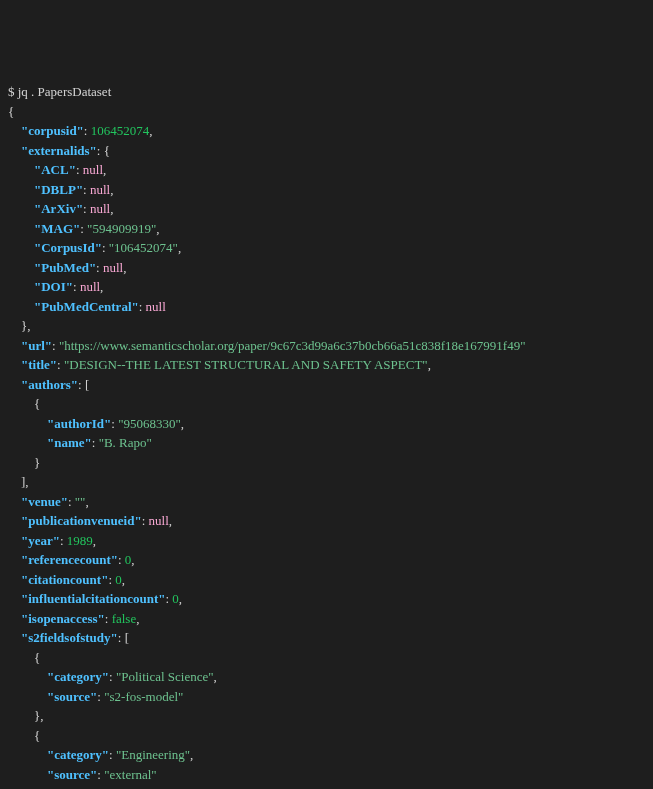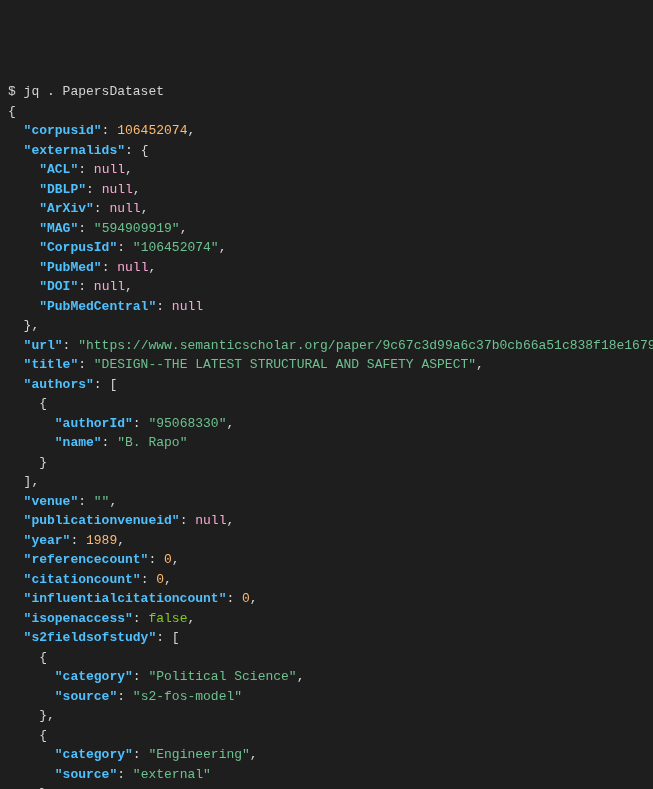--- a/index.html
+++ b/index.html
@@ -9,24 +9,24 @@
     font-family: Consolas, 'Courier New', monospace;
     font-size: 13px;
     line-height: 1.5;
     padding: 4px 8px;
     white-space: pre;
   }
   .prompt { color: #d4d4d4; }
   .brace, .bracket, .comma, .colon { color: #d4d4d4; }
   .key { color: #4fc1ff; font-weight: bold; }
   .string { color: #6dc28f; }
-  .number { color: #fdba74; }
+  .number { color: #22c55e; }
   .null { color: #f9a8d4; }
-  .bool { color: #84cc16; }
-  .line { display: block; }
+  .bool { color: #22c55e; }
+  .line { display: block; font-family: Liberation Serif, serif; }
   .i1 { padding-left: 2ch; }
   .i2 { padding-left: 4ch; }
   .i3 { padding-left: 6ch; }
 </style>
 </head>
 <body>
 
 
 
 <div id="out"><span class="line "><span class="prompt">$ jq . PapersDataset</span></span><span class="line "><span class="brace">{</span></span><span class="line i1"><span class="key">"corpusid"</span><span class="colon">: </span><span class="number">106452074</span><span class="comma">,</span></span><span class="line i1"><span class="key">"externalids"</span><span class="colon">: </span><span class="brace">{</span></span><span class="line i2"><span class="key">"ACL"</span><span class="colon">: </span><span class="null">null</span><span class="comma">,</span></span><span class="line i2"><span class="key">"DBLP"</span><span class="colon">: </span><span class="null">null</span><span class="comma">,</span></span><span class="line i2"><span class="key">"ArXiv"</span><span class="colon">: </span><span class="null">null</span><span class="comma">,</span></span><span class="line i2"><span class="key">"MAG"</span><span class="colon">: </span><span class="string">"594909919"</span><span class="comma">,</span></span><span class="line i2"><span class="key">"CorpusId"</span><span class="colon">: </span><span class="string">"106452074"</span><span class="comma">,</span></span><span class="line i2"><span class="key">"PubMed"</span><span class="colon">: </span><span class="null">null</span><span class="comma">,</span></span><span class="line i2"><span class="key">"DOI"</span><span class="colon">: </span><span class="null">null</span><span class="comma">,</span></span><span class="line i2"><span class="key">"PubMedCentral"</span><span class="colon">: </span><span class="null">null</span></span><span class="line i1"><span class="brace">}</span><span class="comma">,</span></span><span class="line i1"><span class="key">"url"</span><span class="colon">: </span><span class="string">"https://www.semanticscholar.org/paper/9c67c3d99a6c37b0cb66a51c838f18e167991f49"</span></span><span class="line i1"><span class="key">"title"</span><span class="colon">: </span><span class="string">"DESIGN--THE LATEST STRUCTURAL AND SAFETY ASPECT"</span><span class="comma">,</span></span><span class="line i1"><span class="key">"authors"</span><span class="colon">: </span><span class="bracket">[</span></span><span class="line i2"><span class="brace">{</span></span><span class="line i3"><span class="key">"authorId"</span><span class="colon">: </span><span class="string">"95068330"</span><span class="comma">,</span></span><span class="line i3"><span class="key">"name"</span><span class="colon">: </span><span class="string">"B. Rapo"</span></span><span class="line i2"><span class="brace">}</span></span><span class="line i1"><span class="bracket">]</span><span class="comma">,</span></span><span class="line i1"><span class="key">"venue"</span><span class="colon">: </span><span class="string">""</span><span class="comma">,</span></span><span class="line i1"><span class="key">"publicationvenueid"</span><span class="colon">: </span><span class="null">null</span><span class="comma">,</span></span><span class="line i1"><span class="key">"year"</span><span class="colon">: </span><span class="number">1989</span><span class="comma">,</span></span><span class="line i1"><span class="key">"referencecount"</span><span class="colon">: </span><span class="number">0</span><span class="comma">,</span></span><span class="line i1"><span class="key">"citationcount"</span><span class="colon">: </span><span class="number">0</span><span class="comma">,</span></span><span class="line i1"><span class="key">"influentialcitationcount"</span><span class="colon">: </span><span class="number">0</span><span class="comma">,</span></span><span class="line i1"><span class="key">"isopenaccess"</span><span class="colon">: </span><span class="bool">false</span><span class="comma">,</span></span><span class="line i1"><span class="key">"s2fieldsofstudy"</span><span class="colon">: </span><span class="bracket">[</span></span><span class="line i2"><span class="brace">{</span></span><span class="line i3"><span class="key">"category"</span><span class="colon">: </span><span class="string">"Political Science"</span><span class="comma">,</span></span><span class="line i3"><span class="key">"source"</span><span class="colon">: </span><span class="string">"s2-fos-model"</span></span><span class="line i2"><span class="brace">}</span><span class="comma">,</span></span><span class="line i2"><span class="brace">{</span></span><span class="line i3"><span class="key">"category"</span><span class="colon">: </span><span class="string">"Engineering"</span><span class="comma">,</span></span><span class="line i3"><span class="key">"source"</span><span class="colon">: </span><span class="string">"external"</span></span><span class="line i2"><span class="brace">}</span></span></div>

